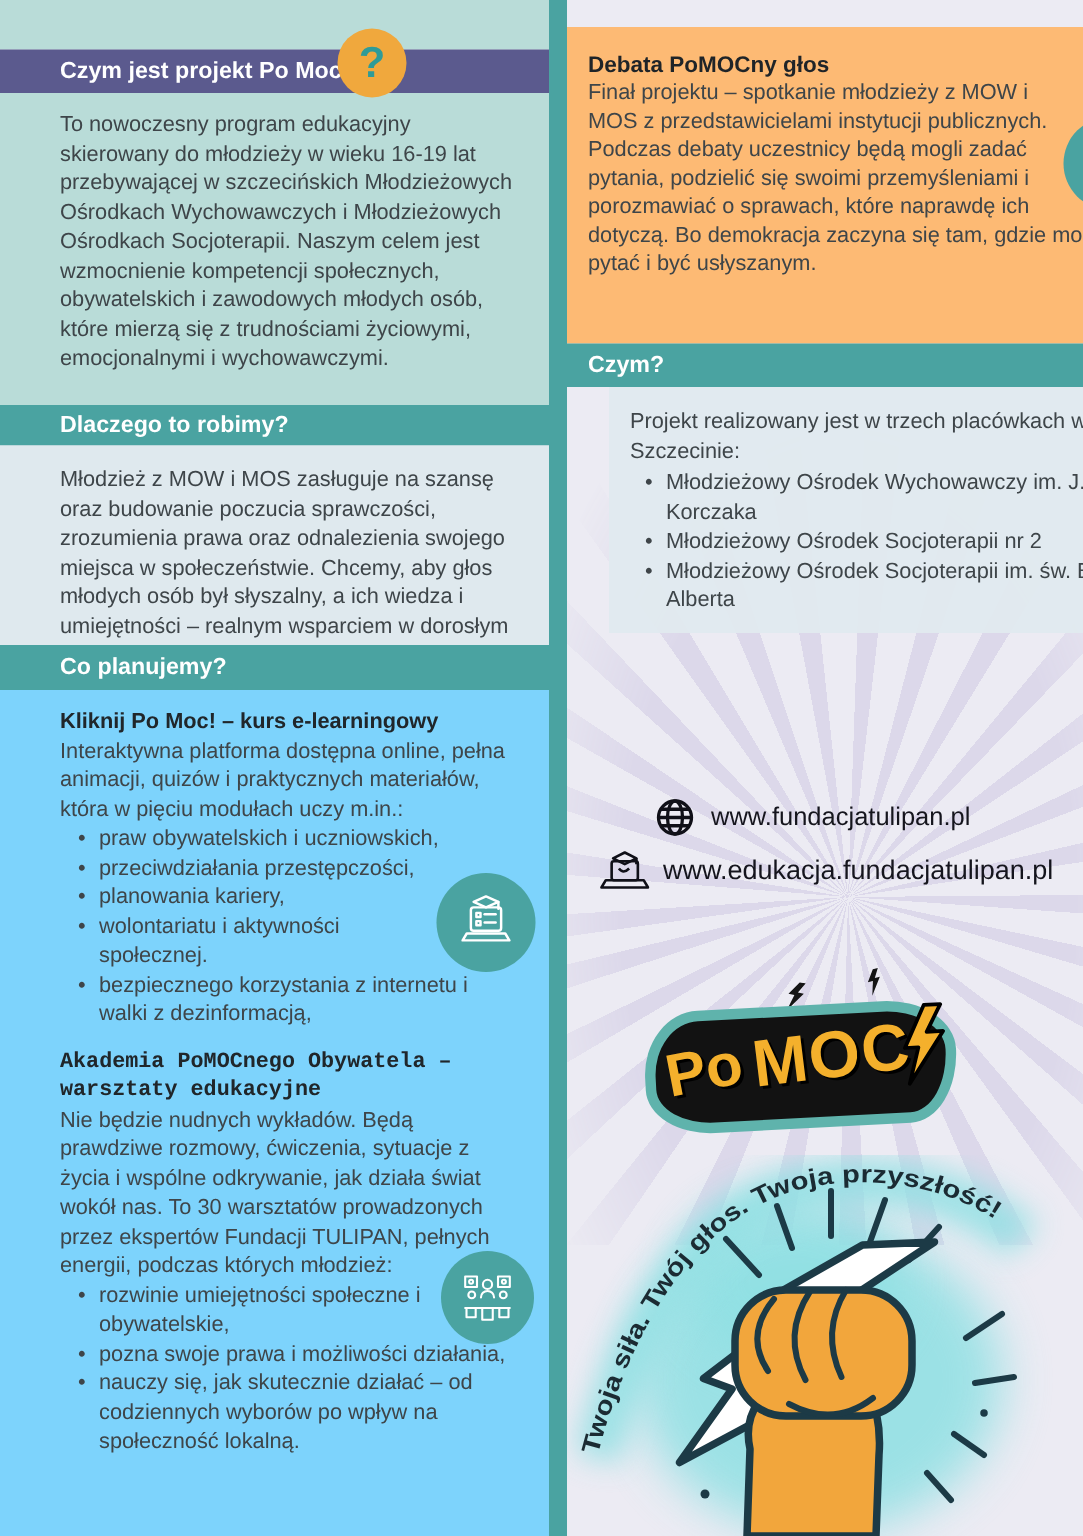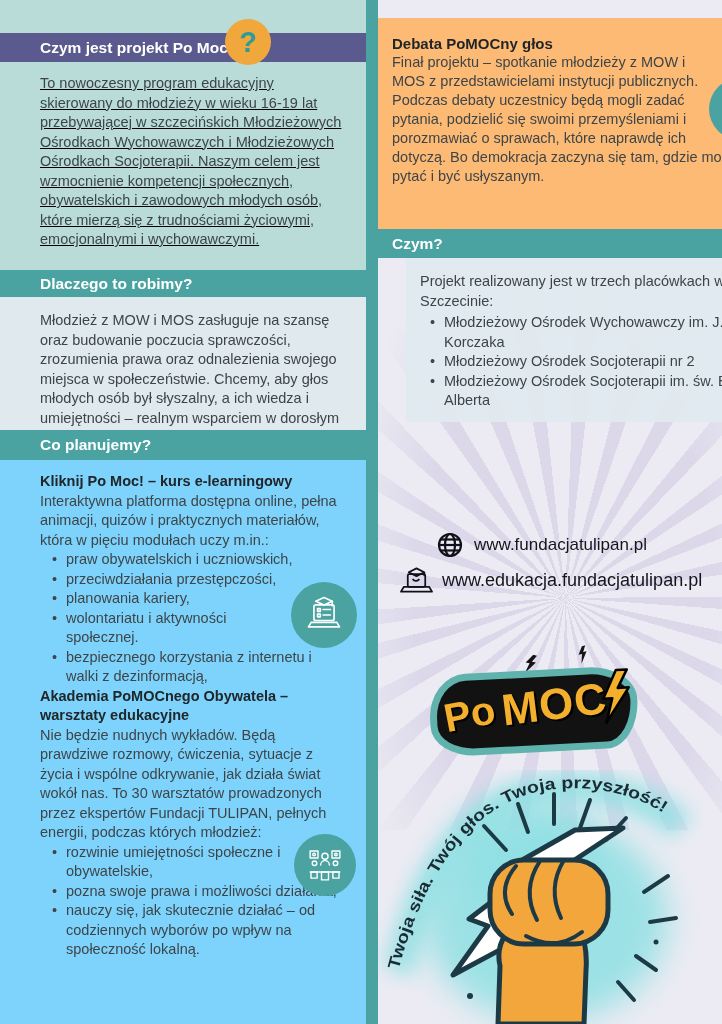--- a/index.html
+++ b/index.html
@@ -6,31 +6,31 @@
   .page{position:relative;width:722px;height:1024px;overflow:hidden;
         font-family:"Liberation Sans","DejaVu Sans",sans-serif;
         background:#ecebf3;margin:0 auto;}
   
   .left-col{position:absolute;left:0;top:0;width:366px;height:1024px;display:flex;flex-direction:column;}
   .strip-top{height:33px;background:#b9dcd8;}
   .bar-purple{position:relative;height:29px;background:#5b5a8e;}
   .bar-purple .bar-label{display:block;padding-left:40px;line-height:29px;color:#fff;font-weight:700;font-size:15.5px;}
   .q-circle{position:absolute;left:225px;top:-14px;width:46px;height:46px;border-radius:50%;
             background:#f0a83d;color:#2f9b97;font-weight:700;font-size:29px;text-align:center;line-height:46px;}
-  .body-mint{height:208px;background:#b9dcd8;padding:12px 20px 0 40px;box-sizing:border-box;text-decoration:underline;}
+  .body-mint{height:208px;background:#b9dcd8;padding:12px 20px 0 40px;box-sizing:border-box;}
   .bar-teal{background:#4aa3a1;color:#fff;font-weight:700;font-size:15.5px;}
   .bar-teal .bar-label{display:block;padding-left:40px;}
   .bt1{height:27px;line-height:27px;}
   .bt2{height:30px;line-height:30px;}
   .body-blue1{height:133px;background:#dfe9ee;padding:14px 20px 0 40px;box-sizing:border-box;}
   .body-blue2{flex:1;background:#7dd3fc;padding:12px 24px 0 40px;box-sizing:border-box;position:relative;}
   .page p{margin:0;color:#3e4549;font-size:14.5px;line-height:19.5px;}
   .body-mint p,.body-blue1 p{line-height:19.5px;}
   .blk-title{margin:0;color:#20262a;font-size:14.5px;line-height:19.5px;font-weight:700;}
-  .blk-title.second{margin-top:0;}
+  .blk-title.second{margin-top:12px;font-family:Liberation Mono, monospace;}
   ul.bullets{list-style:none;margin:0;padding:0 0 0 12px;}
   ul.bullets li{position:relative;padding-left:14px;color:#3e4549;font-size:14.5px;line-height:19.5px;}
   ul.bullets li::before{content:"\2022";position:absolute;left:0;top:0;color:#3e4549;}
   .list-elearning li:nth-child(4){max-width:205px;}
   .list-workshop li:nth-child(1){max-width:240px;}
   .icon-circle{position:absolute;border-radius:50%;background:#4aa3a1;display:flex;align-items:center;justify-content:center;}
   .ic-elearning{left:291px;top:122px;width:66px;height:66px;}
   .ic-workshop{left:294px;top:374px;width:62px;height:62px;}
   
   .divider{position:absolute;left:366px;top:0;width:12px;height:1024px;background:#4aa3a1;}

